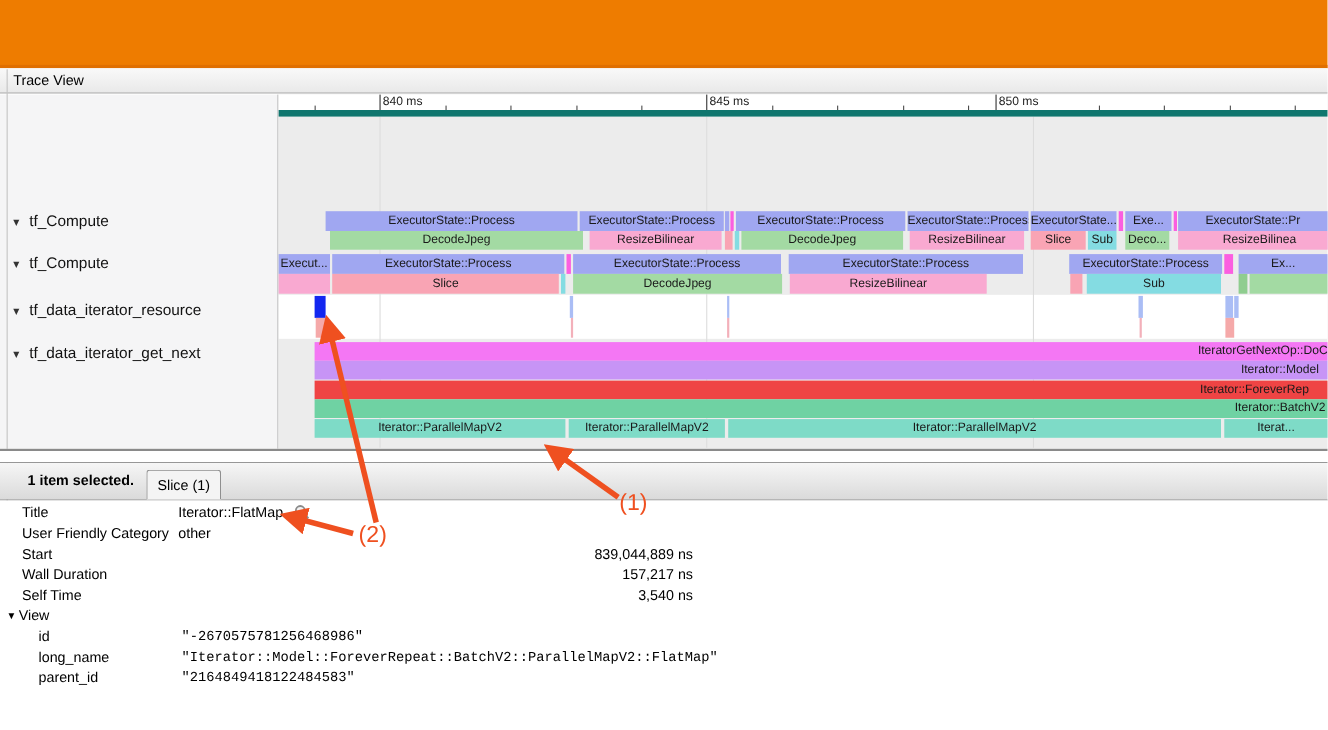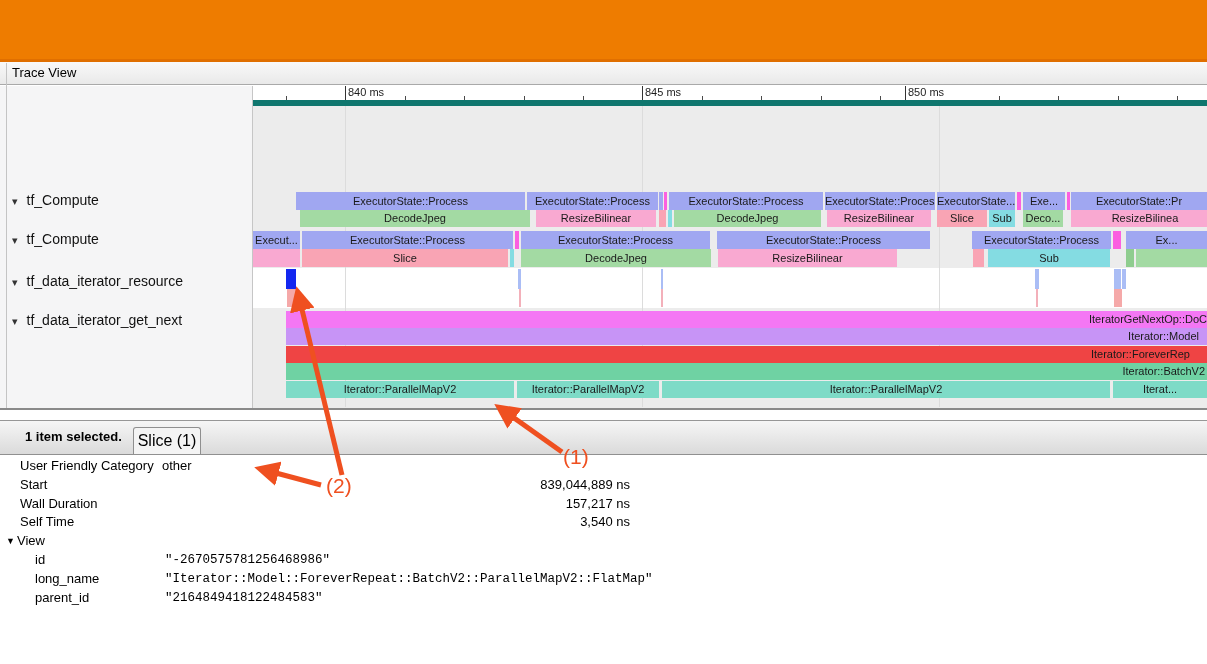--- a/index.html
+++ b/index.html
@@ -26,21 +26,21 @@
   .bar{position:absolute;font-size:11px;color:#1a1a1a;text-align:center;white-space:nowrap;
     overflow:hidden;box-sizing:border-box}
   .bar.ar{text-align:right}
   #divider{left:0;top:408px;width:1207px;height:13px;background:#fff;box-sizing:border-box;
     border-top:2px solid #8a8a8a;border-bottom:1px solid #979797;cursor:row-resize}
   #panel-header{left:0;top:421px;width:1207px;height:34px;box-sizing:border-box;
     background:linear-gradient(#f6f6f6,#dadada);border-bottom:1px solid #909090}
   #sel-status{position:absolute;left:25px;top:0;line-height:32px;font-size:13px;font-weight:bold;color:#000}
   #tab-slice{position:absolute;left:133px;bottom:0;width:66px;height:26px;background:#f4f4f4;
     border:1px solid #8f8f8f;border-bottom:none;border-radius:3px 3px 0 0;text-align:center;
-    line-height:25px;font-size:16px;color:#000;cursor:pointer}
+    line-height:25px;font-size:13px;color:#000;cursor:pointer}
   #details{left:0;top:455px;width:1207px;height:209px;background:#fff;padding-top:2px;box-sizing:border-box}
   .drow{position:relative;height:18.8px}
   .dlabel{position:absolute;left:20px;line-height:18.8px;font-size:13px;color:#000;white-space:nowrap}
   .dval{position:absolute;left:162px;line-height:18.8px;font-size:13px;color:#000;white-space:nowrap}
   .dval.num{width:468px;text-align:right}
   .mag{display:inline-block;margin-left:10px;vertical-align:-3px;cursor:pointer}
   .args-head{position:relative;height:18.8px;font-size:13px;color:#000}
   .args-head .tri2{position:absolute;left:6px;line-height:18.8px;font-size:9px}
   .args-head .alab{position:absolute;left:17px;line-height:18.8px}
   .arow{position:relative;height:18.8px}
@@ -170,20 +170,27 @@
 <div id="divider" class="abs"></div>
 
 <div id="panel-header" class="abs">
   <span id="sel-status">1 item selected.</span>
   <div id="tab-slice">Slice (1)</div>
 </div>
 
 <div id="details" class="abs">
   <div id="detail-rows">
       <div class="drow">
+        <span class="dlabel">Title</span>
+        <span class="dval">Iterator::FlatMap<span class="mag"><svg width="15" height="15" viewBox="0 0 15 15">
+              <circle cx="6" cy="6" r="4" fill="#f2f2f2" stroke="#8a8a8a" stroke-width="1.6"></circle>
+              <line x1="9" y1="9" x2="13.2" y2="13.2" stroke="#8a8a8a" stroke-width="2.2"></line>
+            </svg></span></span>
+      </div>
+      <div class="drow">
         <span class="dlabel">User Friendly Category</span>
         <span class="dval">other</span>
       </div>
       <div class="drow">
         <span class="dlabel">Start</span>
         <span class="dval num">839,044,889 ns</span>
       </div>
       <div class="drow">
         <span class="dlabel">Wall Duration</span>
         <span class="dval num">157,217 ns</span>

